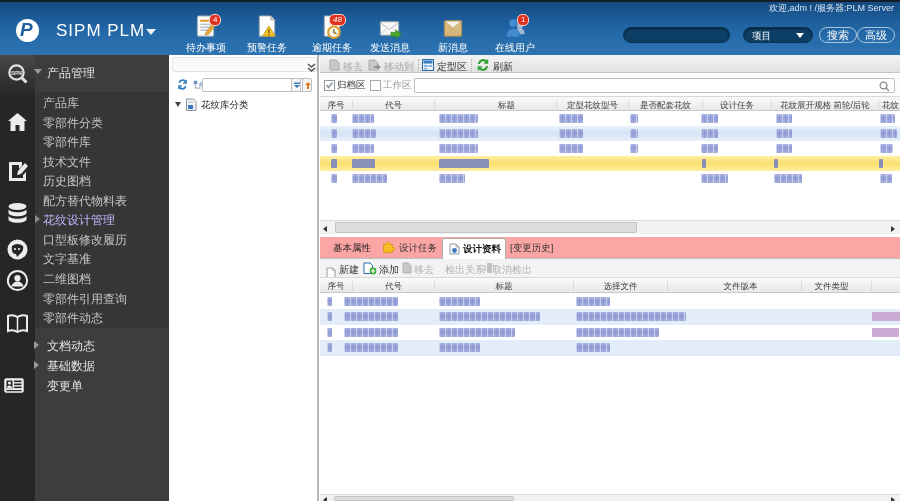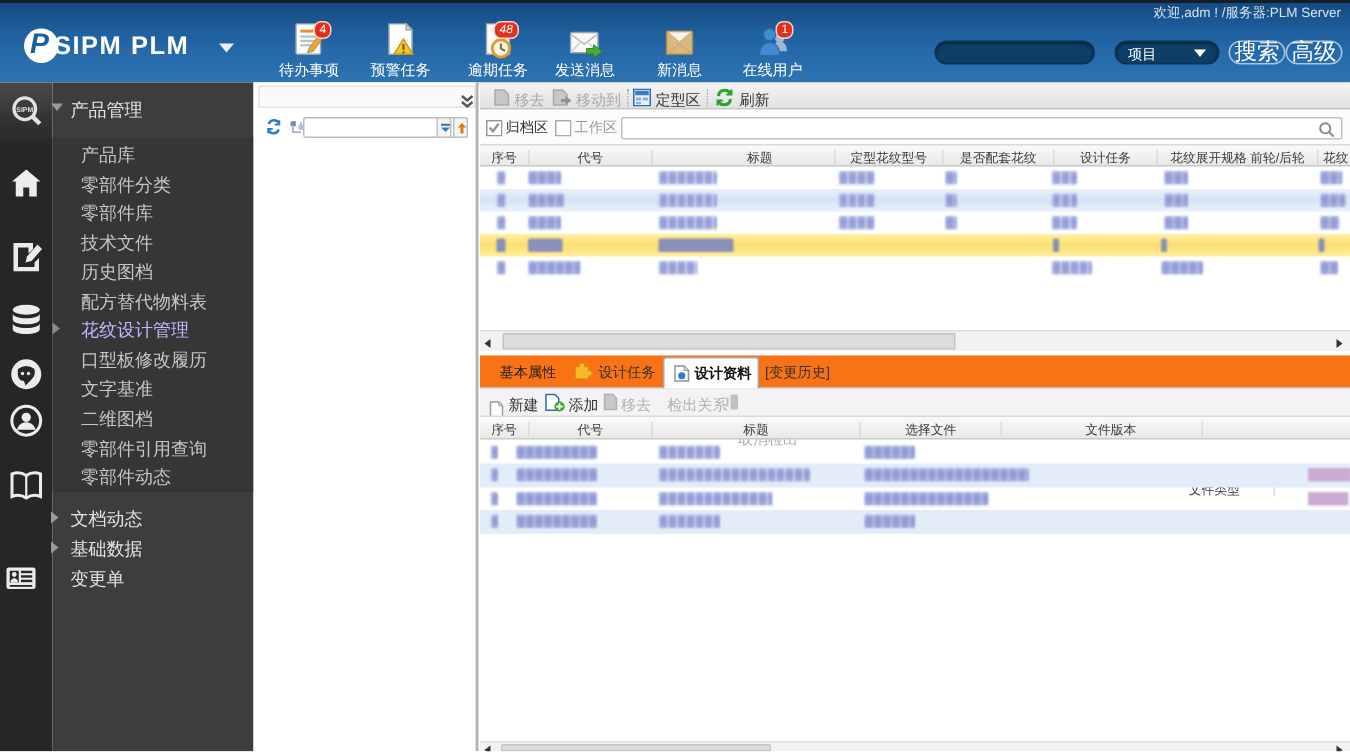--- a/index.html
+++ b/index.html
@@ -7,36 +7,36 @@
 #page { position:relative; width:900px; height:501px; background:#fff; overflow:hidden; }
 .abs { position:absolute; }
 
 
 #header { position:absolute; left:0; top:0; width:900px; height:55px;
   background:linear-gradient(180deg,#15487c 0%,#1d5d9b 35%,#2569a8 60%,#2d74b1 100%); }
 #topstrip { position:absolute; left:0; top:0; width:900px; height:2px; background:#141e29; }
 #welcome { position:absolute; right:6px; top:2px; font-size:9px; color:#d5e5f2; }
 #logocircle { position:absolute; left:16px; top:19px; width:23px; height:23px; border-radius:50%; background:#fff; }
 #logocircle span { position:absolute; left:4px; top:0px; font-size:19px; font-weight:bold; color:#1a5fa0; font-style:italic; }
-#logotext { position:absolute; left:36px; top:21px; font-size:17px; font-weight:bold; color:#fff; letter-spacing:1px;text-align:center; }
+#logotext { position:absolute; left:56px; top:21px; font-size:17px; font-weight:normal; color:#fff; letter-spacing:1px;text-align:center; }
 #logocaret { position:absolute; left:146px; top:29px; width:0; height:0; border-left:5px solid transparent; border-right:5px solid transparent; border-top:6px solid #e8f0f8; }
 .hicon { position:absolute; top:14px; width:60px; text-align:center; }
 .hicon svg { display:block; margin:0 auto; }
 .hicon .lab { margin-top:3px; font-size:10px; line-height:10px; color:#fff; white-space:nowrap; }
 .badge { position:absolute; background:#e03020; color:#fff; font-size:8px; line-height:10px; border-radius:5px; padding:0 3px; border:1px solid #f8d0c8; }
 
 .hdark { position:absolute; top:27px; height:16px; background:#0d3f66; border:1px solid #0a3354; border-radius:8px; box-shadow:inset 0 1px 2px rgba(0,0,0,.5); }
-.hbtn { position:absolute; top:27px; height:16px; border:1px solid #a8c6dd; border-radius:8px; color:#fff; font-size:15px; line-height:14px; text-align:center; }
+.hbtn { position:absolute; top:27px; height:16px; border:1px solid #a8c6dd; border-radius:8px; color:#fff; font-size:11px; line-height:14px; text-align:center; }
 
 
 #iconstrip { position:absolute; left:0; top:55px; width:35px; height:446px;
   background:linear-gradient(180deg,#4a4a4a 0%,#303030 28px,#262626 45px,#262626 100%); }
 #menu { position:absolute; left:35px; top:55px; width:134px; height:446px; background:#3d3d3d; }
 #submenu { position:absolute; left:0px; top:37px; width:134px; height:236px; background:#363636; }
-.mitem { position:absolute; left:19px; font-size:12px; color:#c6c6c6; white-space:nowrap; }
+.mitem { position:absolute; left:8px; font-size:12px; color:#c6c6c6; white-space:nowrap; }
 .mgroup { position:absolute; left:12px; font-size:12px; color:#e4e4e4; white-space:nowrap; }
 .arr-d { position:absolute; width:0; height:0; border-left:4px solid transparent; border-right:4px solid transparent; border-top:5px solid #9a9a9a; }
 .arr-r { position:absolute; width:0; height:0; border-top:4px solid transparent; border-bottom:4px solid transparent; border-left:5px solid #9a9a9a; }
 
 
 #treepanel { position:absolute; left:169px; top:55px; width:149px; height:446px; background:#fff; border-right:1px solid #b8b8b8; }
 #treetopbox { position:absolute; left:3px; top:2px; width:145px; height:15px; background:#fafafa; border:1px solid #e2e2e2; border-radius:2px; }
 #treesearch { position:absolute; left:33px; top:23px; width:110px; height:14px; border:1px solid #bbb; border-radius:2px; background:#fff; }
 .tbtn { position:absolute; top:23px; width:10px; height:14px; background:#f5f5f5; border:1px solid #c0c0c0; border-radius:2px; }
 #trow1 { position:absolute; left:2px; top:41px; width:146px; height:16px; }
@@ -62,21 +62,21 @@
 .cb2 { position:absolute; height:9px; top:3px; border-radius:1px;
   background-image:repeating-linear-gradient(90deg, rgba(255,255,255,0.45) 0px 1px, rgba(255,255,255,0) 1px 3px, rgba(120,130,200,0.25) 3px 4px, rgba(255,255,255,0) 4px 6px),
     linear-gradient(180deg,#aeb8e3 0%,#919cd6 40%,#a4aedd 100%);
   background-color:#99a3d9; filter:blur(0.6px); }
 
 .sbar { position:absolute; left:1px; width:581px; height:14px; background:#f2f2f2; border-top:1px solid #dcdcdc; }
 .sthumb { position:absolute; top:1px; height:11px; background:#dcdcdc; border:1px solid #c4c4c4; border-radius:1px; }
 .sarr-l { position:absolute; top:4.5px; width:0; height:0; border-top:3.5px solid transparent; border-bottom:3.5px solid transparent; border-right:4.5px solid #333; }
 .sarr-r { position:absolute; top:4.5px; width:0; height:0; border-top:3.5px solid transparent; border-bottom:3.5px solid transparent; border-left:4.5px solid #333; }
 
-#tabs { position:absolute; left:1px; top:182px; width:581px; height:22px; background:#f97316; border-bottom:1px solid #bfbfbf; }
+#tabs { position:absolute; left:1px; top:182px; width:581px; height:22px; background:#fca5a5; border-bottom:1px solid #bfbfbf; }
 .tabt { position:absolute; top:5px; font-size:9.5px; color:#333; white-space:nowrap; }
 #activetab { position:absolute; left:122px; top:1px; width:64px; height:21px; background:#fff; border:1px solid #aaa; border-bottom:none; border-radius:2px 2px 0 0; }
 #toolbar2 { position:absolute; left:1px; top:204px; width:581px; height:18px; background:#f3f3f3; }
 .t2 { position:absolute; top:4px; font-size:10px; color:#333; white-space:nowrap; }
 .t2g { position:absolute; top:4px; font-size:10px; color:#b0b0b0; white-space:nowrap; }
 </style>
 </head>
 <body>
 <div id="page">
 
@@ -253,20 +253,29 @@
       <svg style="position:absolute; left:1px; top:3px;" width="8" height="8" viewBox="0 0 8 8">
           <path d="M1 3 L4 6 L7 3" fill="#2d7bc0"></path>
           <rect x="1" y="0.5" width="6" height="1.4" fill="#2d7bc0"></rect>
         </svg>
     </div>
     <div class="tbtn" style="left:133px;">
       <svg style="position:absolute; left:1px; top:2px;" width="8" height="9" viewBox="0 0 8 9">
           <path d="M1 4 L4 1 L7 4 H5 V8 H3 V4 Z" fill="#e07818"></path>
         </svg>
     </div>
+    <div id="trow1">
+      <div class="arr-d" style="left:4px; top:6px; border-top-color:#444; border-left-width:3.5px; border-right-width:3.5px;"></div>
+      <svg class="abs" style="left:14px; top:2px;" width="12" height="13" viewBox="0 0 12 13">
+        <path d="M1.5 1 h7 l2.5 2.5 v9 h-9.5 z" fill="#f4f6f8" stroke="#8a94a0"></path>
+        <rect x="3" y="7" width="5" height="4" fill="#3a78c0"></rect>
+        <rect x="3.5" y="3.5" width="5" height="1.2" fill="#b8c2cc"></rect>
+      </svg>
+      <div class="abs" style="left:30px; top:3px; font-size:9.5px; color:#222;">花纹库分类</div>
+    </div>
   </div>
 
   <div id="main">
     <div id="toolbar1">
       <svg class="abs" style="left:9px; top:2px;" width="11" height="12" viewBox="0 0 11 12">
         <path d="M1 1 h6 l3 3 v7 h-9 z" fill="#c8c8c8" stroke="#aaa"></path>
       </svg>
       <div class="t1g" style="left:23px;">移去</div>
       <svg class="abs" style="left:48px; top:2px;" width="13" height="12" viewBox="0 0 13 12">
         <path d="M1 1 h6 l3 3 v7 h-9 z" fill="#c8c8c8" stroke="#aaa"></path>
@@ -403,30 +412,30 @@
       <div class="t2" style="left:59px;">添加</div>
       <svg class="abs" style="left:82px; top:3px;" width="10" height="12" viewBox="0 0 10 12">
         <path d="M1 1 h5.5 l2.5 2.5 v7.5 h-8 z" fill="#c8c8c8" stroke="#b0b0b0"></path>
       </svg>
       <div class="t2g" style="left:94px;">移去</div>
       <div class="t2g" style="left:125px;">检出关系</div>
       <svg class="abs" style="left:163px; top:3px;" width="10" height="12" viewBox="0 0 10 12">
         <rect x="4" y="1" width="5" height="10" rx="1" fill="#c0c0c0"></rect>
         <path d="M2 3 v6" stroke="#c0c0c0" stroke-width="1.4"></path>
       </svg>
-      <div class="t2g" style="left:172px;margin-top:23px;">取消检出</div>
+      <div class="t2g" style="left:172px;">取消检出</div>
     </div>
 
     <div class="thead" style="top:222px; height:16px;">
       <div class="hc" style="left:0px; width:33px;">序号</div>
       <div class="hc" style="left:33px; width:82px;">代号</div>
       <div class="hc" style="left:115px; width:139px;">标题</div>
       <div class="hc" style="left:254px; width:94px;">选择文件</div>
       <div class="hc" style="left:360px; width:122px;">文件版本</div>
-      <div class="hc" style="left:450px; width:80px;margin-top:40px;">文件类型</div>
+      <div class="hc" style="left:472px; width:80px;">文件类型</div>
       <div class="hc" style="left:550px; width:32px; border-right:none;"></div>
     </div>
     <div class="trow" style="top:239px; height:15px;">
       <div class="cb2" style="left:7px; width:5px;"></div>
       <div class="cb2" style="left:24px; width:54px;"></div>
       <div class="cb2" style="left:119px; width:41px;"></div>
       <div class="cb2" style="left:256px; width:34px;"></div>
     </div>
     <div class="trow rb" style="top:254px; height:16px; background:#e3edf9;">
       <div class="cb2" style="left:7px; width:5px;"></div>

